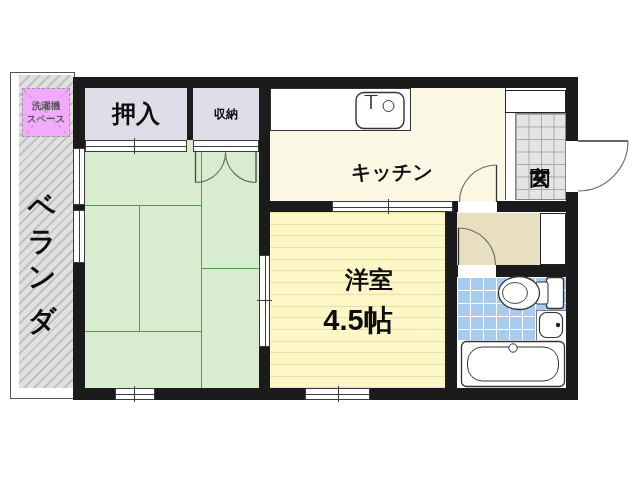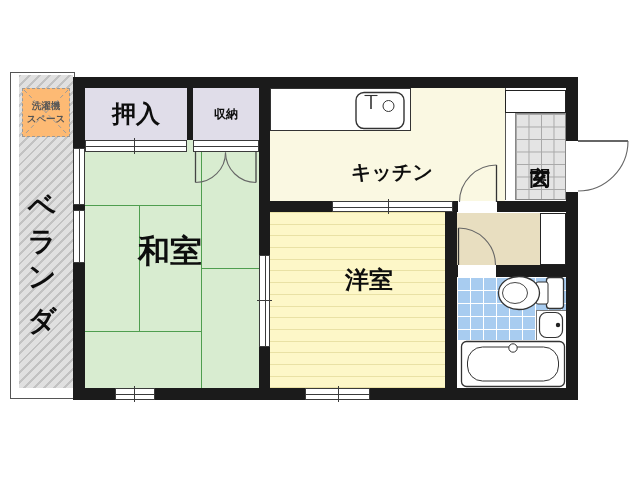--- a/index.html
+++ b/index.html
@@ -34,21 +34,21 @@
        width:100%;height:100%;font-size:9.5px;color:#555;font-weight:bold;text-align:center;}
   svg{pointer-events:none;}
 </style>
 </head>
 <body>
 
 <div id="stage">
 
   <div class="a" style="left:10px;top:72px;width:65px;height:327px;background:#fff;border:1px solid #555;"></div>
   <div class="a hatch" style="left:19px;top:75px;width:54px;height:313px;"></div>
-  <div class="a" style="left:22px;top:88px;width:48px;height:49px;background:#fdba74;border:1.5px dashed #999;">
+  <div class="a" style="left:22px;top:88px;width:48px;height:49px;background:#f0abfc;border:1.5px dashed #999;">
     <div class="washer-lbl">
       <span>洗濯機</span>
       <span>スペース</span>
     </div>
   </div>
 
   <div class="a tatami" style="left:85px;top:140px;width:174px;height:248px;"></div>
   <div class="a closet" style="left:85px;top:88px;width:102px;height:52px;"></div>
   <div class="a closet" style="left:193px;top:88px;width:66px;height:52px;"></div>
   <div class="a kitchen" style="left:270px;top:88px;width:235px;height:113px;"></div>
@@ -121,22 +121,22 @@
   <div class="a tick" style="left:388px;top:199px;width:1px;height:15px;"></div>
   <div class="a tick" style="left:257px;top:300px;width:15px;height:1px;"></div>
   <div class="a tick" style="left:134px;top:386px;width:1px;height:16px;"></div>
   <div class="a tick" style="left:338px;top:386px;width:1px;height:16px;"></div>
 
   <div class="lbl vert" style="left:42px;top:247px;font-size:28px;letter-spacing:5px;">ベランダ</div>
   <div class="lbl" style="left:136px;top:114px;font-size:24px;">押入</div>
   <div class="lbl" style="left:226px;top:114px;font-size:12px;">収納</div>
   <div class="lbl" style="left:392px;top:172px;font-size:20px;">キッチン</div>
   <div class="lbl vert" style="left:540px;top:152px;font-size:20px;letter-spacing:2px;">玄関</div>
-  <div class="lbl" style="left:170px;top:252px;font-size:32px;">和室</div>
   <div class="lbl" style="left:369px;top:280px;font-size:24px;">洋室</div>
+  <div class="lbl" style="left:358px;top:320px;font-size:29px;">4.5帖</div>
 
   <svg class="a" style="left:0;top:0;" width="640" height="480" viewBox="0 0 640 480">
 
     <path d="M24 90 L68 135 M68 90 L24 135" stroke="#9a9a9a" stroke-width="1" stroke-dasharray="4 3" fill="none"></path>
 
     <g stroke="#666" fill="none" stroke-width="1.1">
       <path d="M195.5 152 V182.5" stroke="#444" stroke-width="1.3"></path>
       <path d="M195.5 182.5 A30 30 0 0 0 225.5 152.5"></path>
       <path d="M256 152 V182.5" stroke="#444" stroke-width="1.3"></path>
       <path d="M256 182.5 A30.5 30.5 0 0 1 225.5 152.5"></path>

